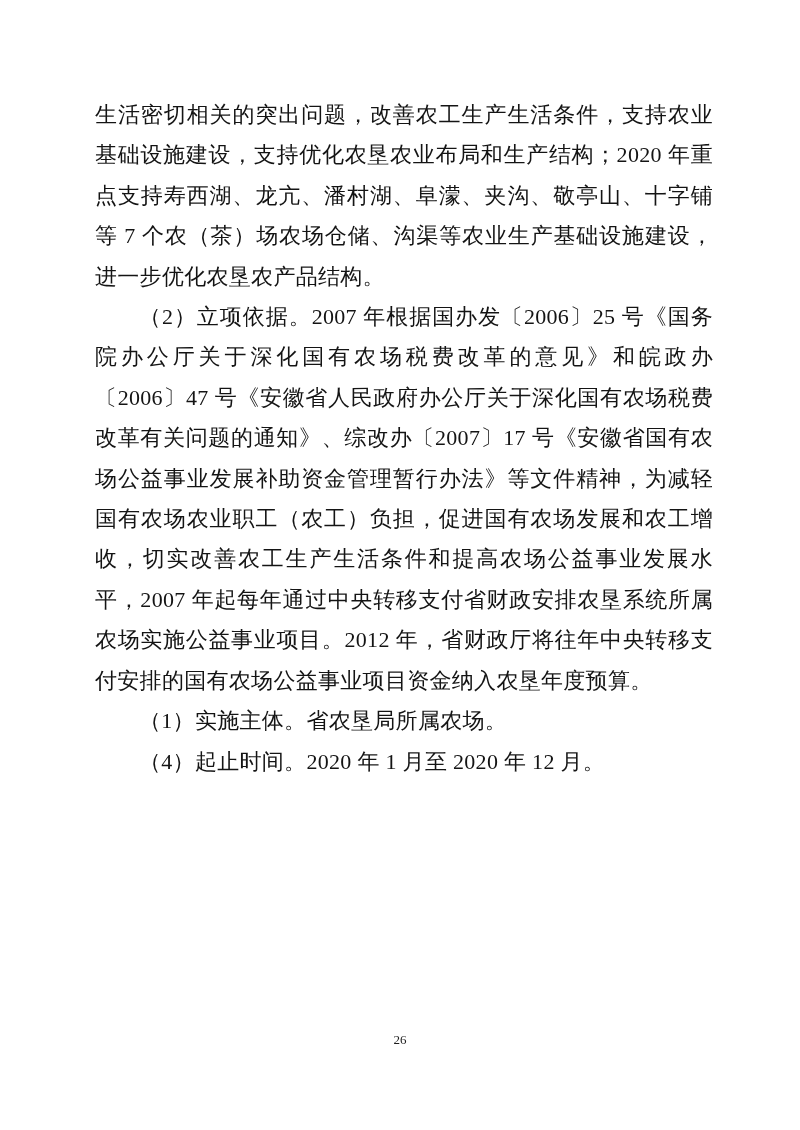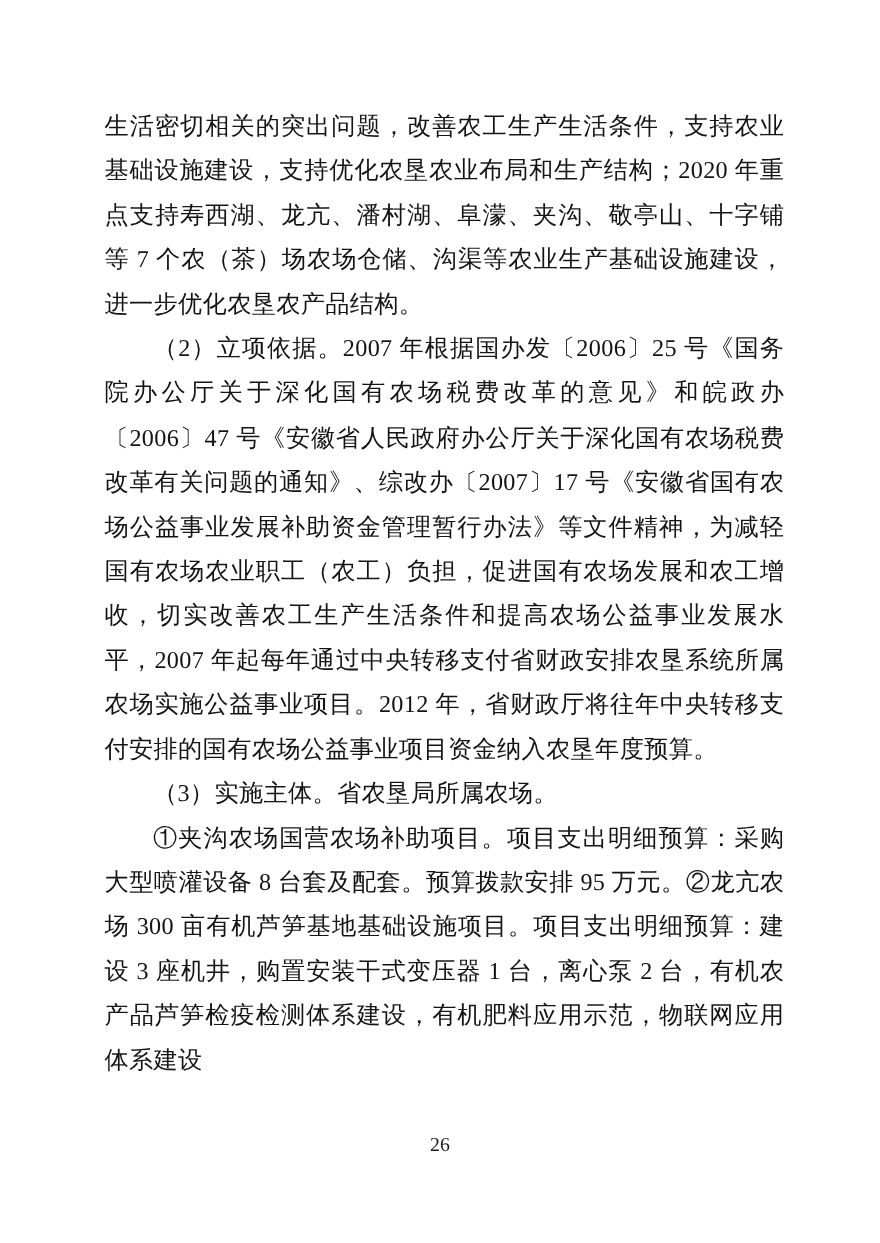--- a/index.html
+++ b/index.html
@@ -39,29 +39,29 @@
   }
   .content p.indent {
     text-indent: 2em;
   }
   .footer {
     position: absolute;
     top: 1031px;
     left: 0;
     width: 800px;
     text-align: center;
-    font-size: 18px;
+    font-size: 13px;
     line-height: 18px;
     color: #1c1c1c;
   }
 </style>
 </head>
 <body>
 
 <div class="page">
   <div class="content">
     <p>生活密切相关的突出问题，改善农工生产生活条件，支持农业基础设施建设，支持优化农垦农业布局和生产结构；2020 年重点支持寿西湖、龙亢、潘村湖、阜濛、夹沟、敬亭山、十字铺等 7 个农（茶）场农场仓储、沟渠等农业生产基础设施建设，进一步优化农垦农产品结构。</p>
     <p class="indent">（2）立项依据。2007 年根据国办发〔2006〕25 号《国务院办公厅关于深化国有农场税费改革的意见》和皖政办〔2006〕47 号《安徽省人民政府办公厅关于深化国有农场税费改革有关问题的通知》、综改办〔2007〕17 号《安徽省国有农场公益事业发展补助资金管理暂行办法》等文件精神，为减轻国有农场农业职工（农工）负担，促进国有农场发展和农工增收，切实改善农工生产生活条件和提高农场公益事业发展水平，2007 年起每年通过中央转移支付省财政安排农垦系统所属农场实施公益事业项目。2012 年，省财政厅将往年中央转移支付安排的国有农场公益事业项目资金纳入农垦年度预算。</p>
-    <p class="indent">（3）实施主体。省农垦局所属农场。</p>
-    <p class="indent">①夹沟农场国营农场补助项目。项目支出明细预算：采购大型喷灌设备 8 台套及配套。预算拨款安排 95 万元。②龙亢农场 300 亩有机芦笋基地基础设施项目。项目支出明细预算：建设 3 座机井，购置安装干式变压器 1 台，离心泵 2 台，有机农产品芦笋检疫检测体系建设，有机肥料应用示范，物联网应用体系建设</p>
+    <p class="indent">（1）实施主体。省农垦局所属农场。</p>
+    <p class="indent">（4）起止时间。2020 年 1 月至 2020 年 12 月。</p>
   </div>
   <div class="footer">26</div>
 </div>
 
 </body></html>

